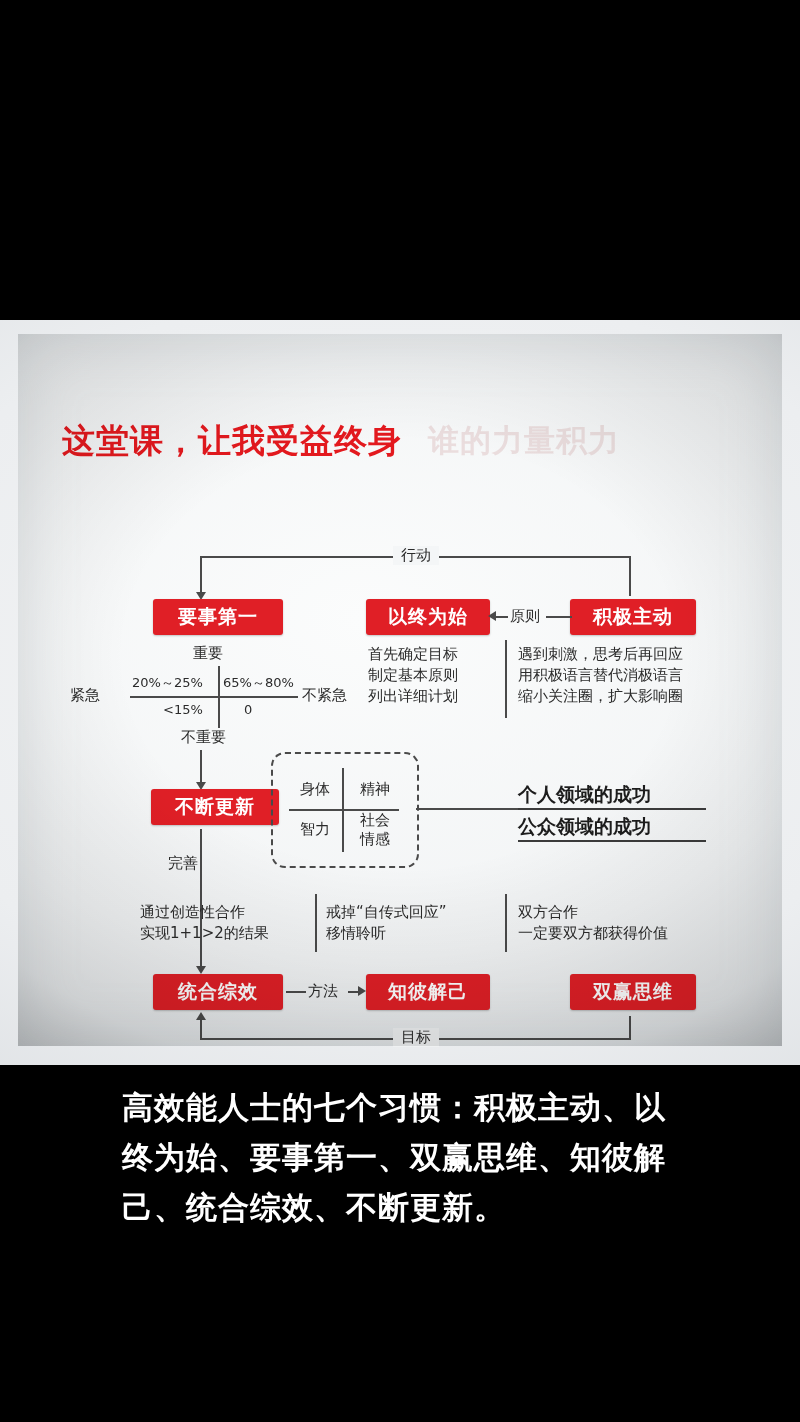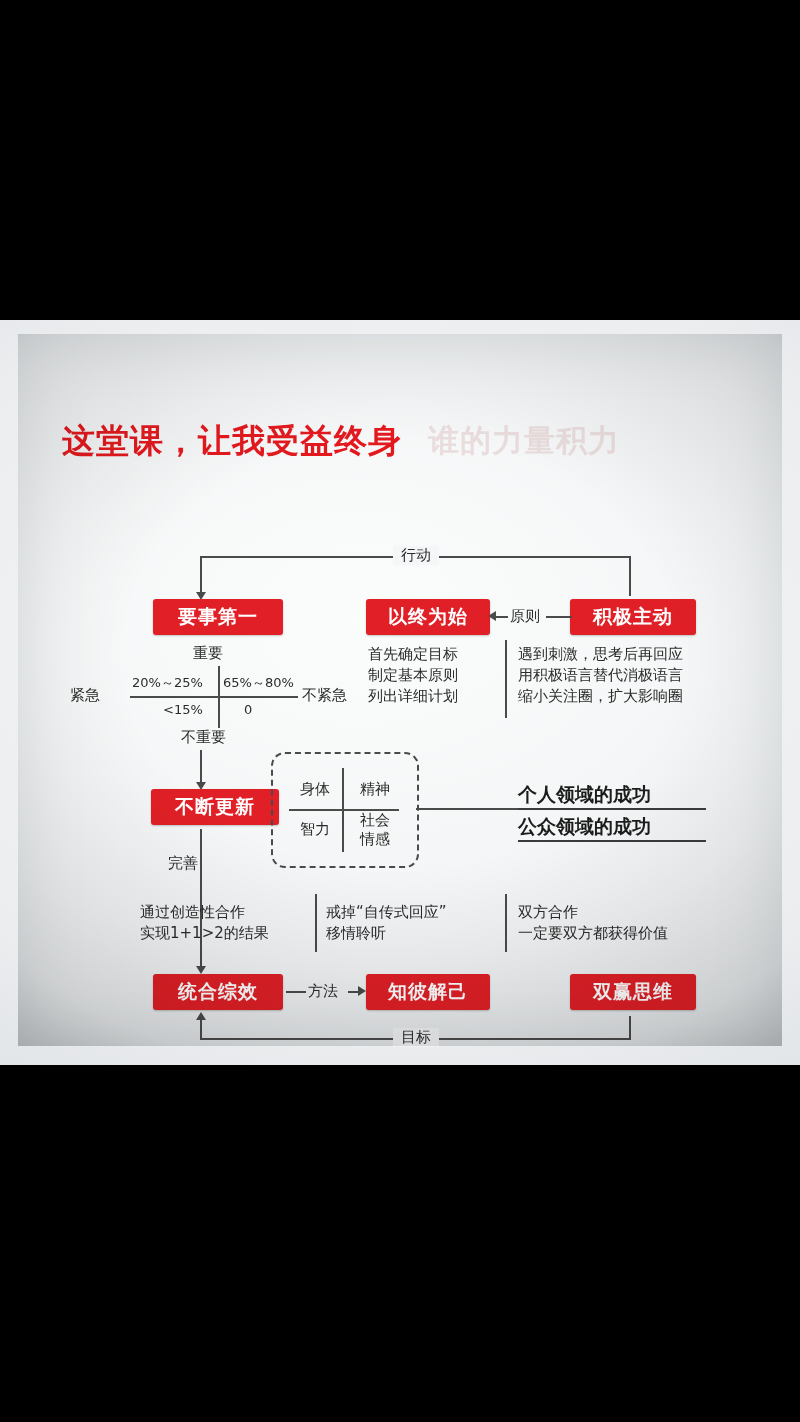--- a/index.html
+++ b/index.html
@@ -263,14 +263,15 @@
         <div class="line v" style="left:611px; top:682px; height:24px;"></div>
         <div class="arrow ar-u" style="left:178px; top:678px;"></div>
         <div class="lbl" style="left:375px; top:694px; background:#eff1f2; padding:0 8px;">目标</div>
 
       </div>
 
       <div class="vignette"></div>
     </div>
   </div>
 
+  <div class="caption">高效能人士的七个习惯：积极主动、以终为始、要事第一、双赢思维、知彼解己、统合综效、不断更新。</div>
 
 </div>
 
 </body></html>

